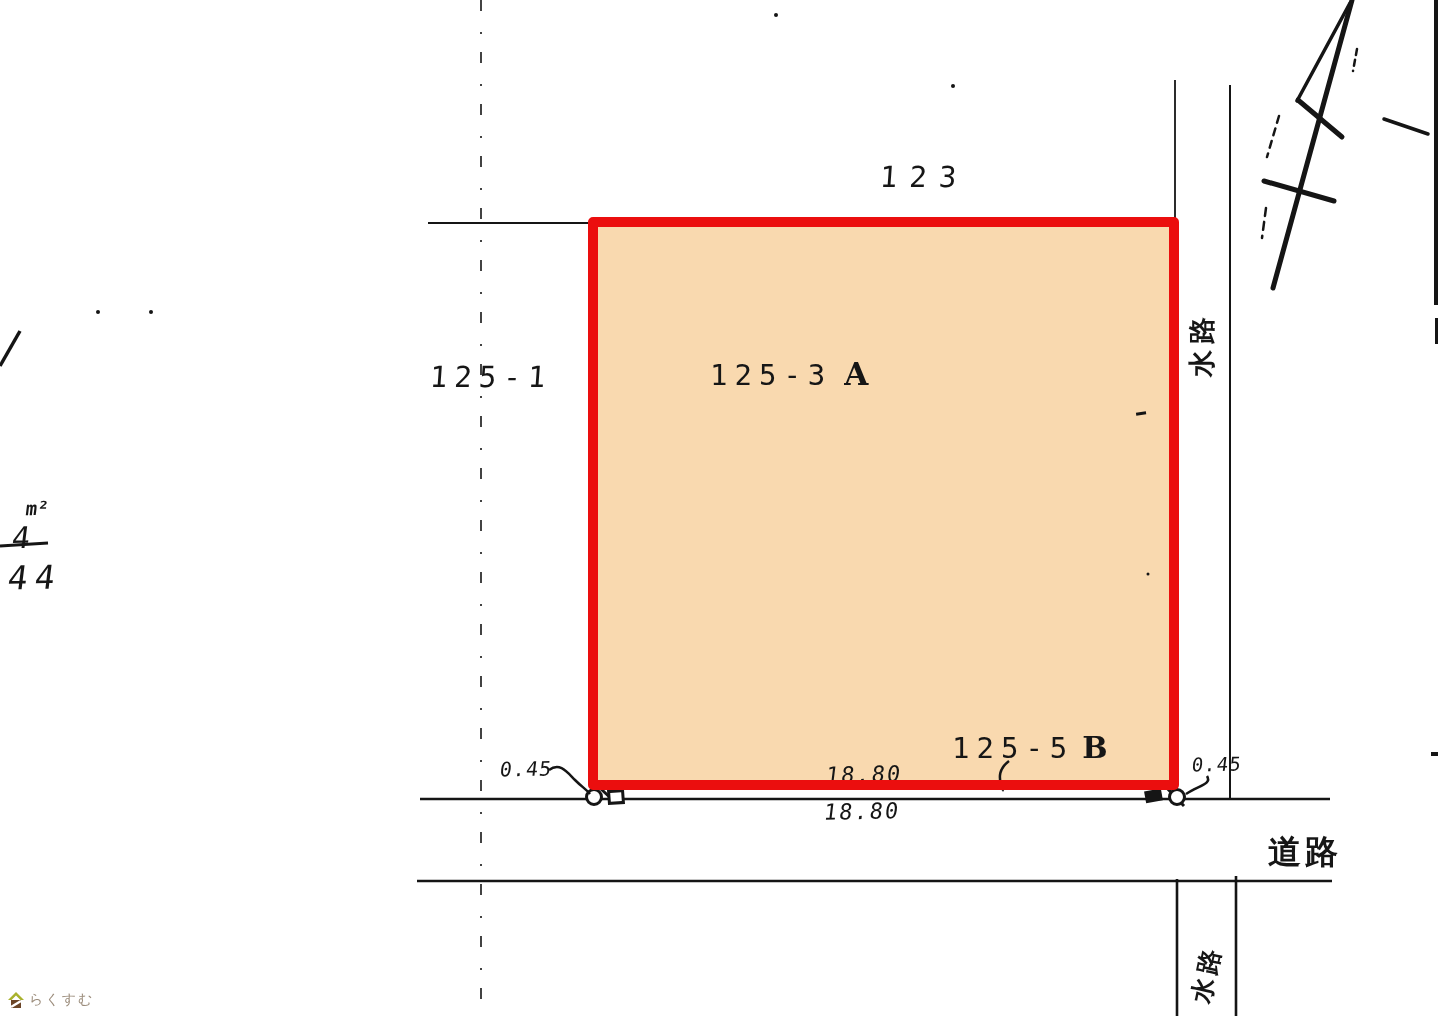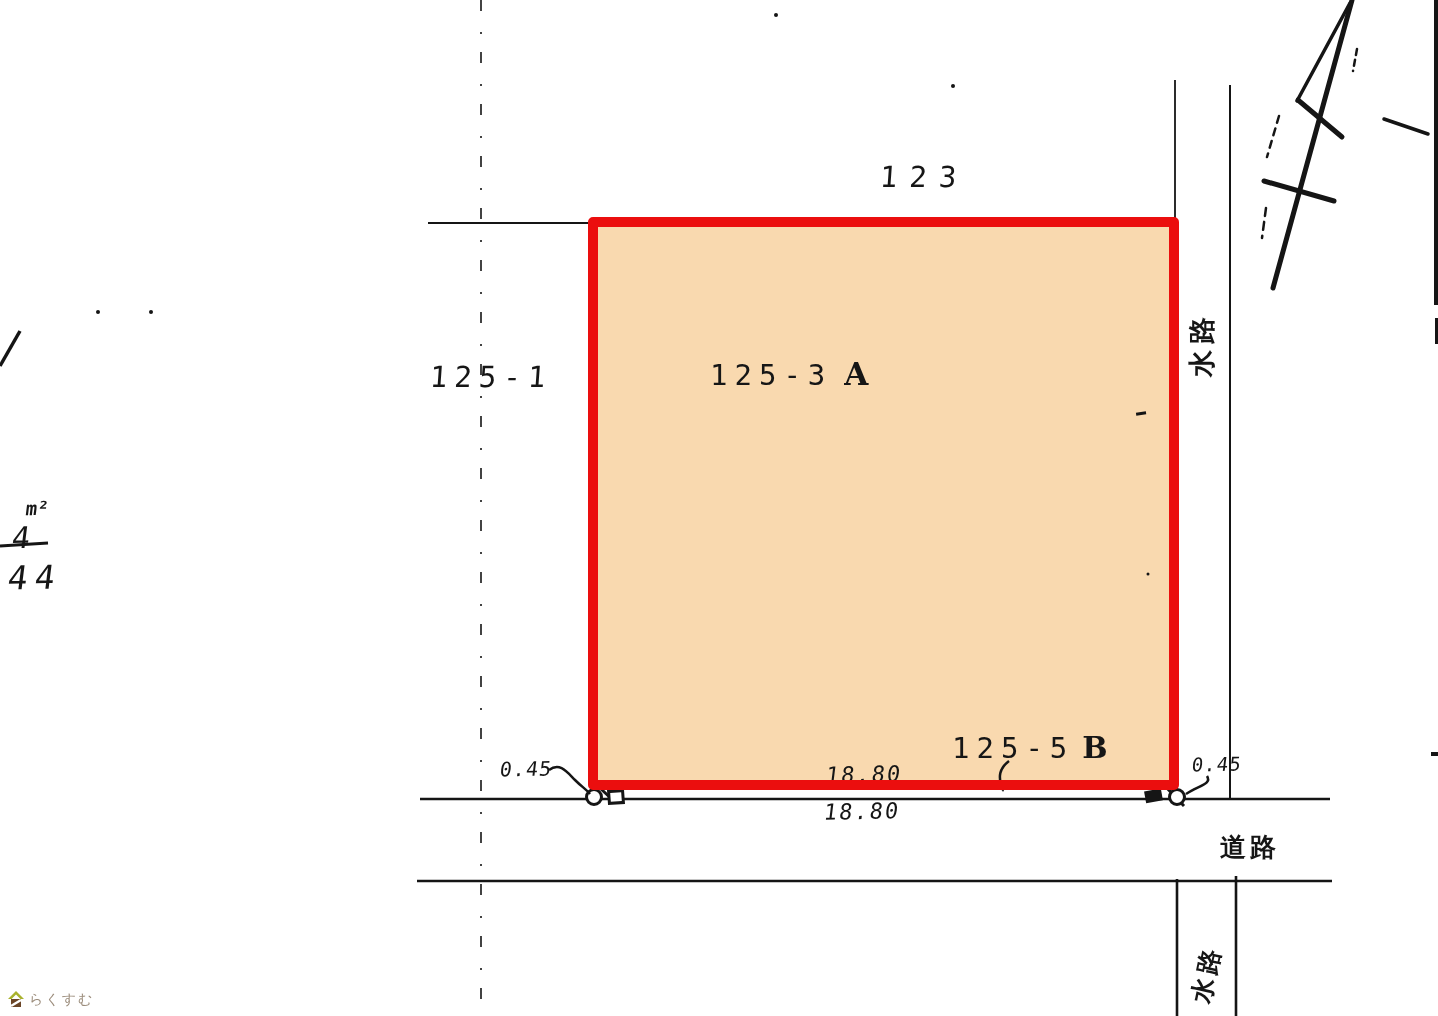--- a/index.html
+++ b/index.html
@@ -21,21 +21,21 @@
   .hand{
     font-family:"DejaVu Sans Mono","Liberation Mono",monospace;
     transform:skewX(-8deg) rotate(-1deg);
   }
   .kanji{font-weight:600;}
   .v-rot{display:flex;align-items:center;justify-content:center;}
   .z-text{z-index:2}
   .z-base{z-index:1}
   .z-red{z-index:3}
   .watermark{
-    position:absolute;left:8px;top:991px;display:flex;align-items:flex-start;gap:5px;
+    position:absolute;left:8px;top:991px;display:flex;align-items:center;gap:5px;
     z-index:4;font-size:14px;letter-spacing:2px;color:var(--watermark-text,#9B8C7B);
   }
 </style>
 </head>
 <body>
 
 <div class="sheet">
 
   <svg class="layer z-base" viewBox="0 0 1438 1016">
 
@@ -108,21 +108,21 @@
     <div class="txt" style="left:710px;top:356px;">
       <span class="parcel-no">125-3</span><span class="suffix">A</span>
     </div>
 
     <div class="txt" style="left:952px;top:730px;">
       <span class="parcel-no">125-5</span><span class="suffix" style="font-size:30px;margin-left:8px;">B</span>
     </div>
 
     <div class="txt kanji v-rot" style="left:1166px;top:308px;width:72px;height:72px;font-size:27px;letter-spacing:6px;transform:rotate(-90deg);">水路</div>
 
-    <div class="txt kanji" style="left:1220px;top:830px;font-size:26px;letter-spacing:4px;">道路</div>
+    <div class="txt kanji" style="left:1268px;top:830px;font-size:33px;letter-spacing:4px;">道路</div>
 
     <div class="txt kanji v-rot" style="left:1170px;top:938px;width:72px;height:72px;font-size:25px;letter-spacing:4px;transform:rotate(-78deg);">水路</div>
 
     <div class="txt hand" style="left:500px;top:757px;font-size:20px;letter-spacing:1px;">0.45</div>
 
     <div class="txt hand" style="left:1192px;top:753px;font-size:19px;letter-spacing:1px;">0.45</div>
 
     <div class="txt hand" style="left:826px;top:762px;font-size:22px;letter-spacing:2px;">18.80</div>
 
     <div class="txt hand" style="left:824px;top:799px;font-size:22px;letter-spacing:2px;">18.80</div>

